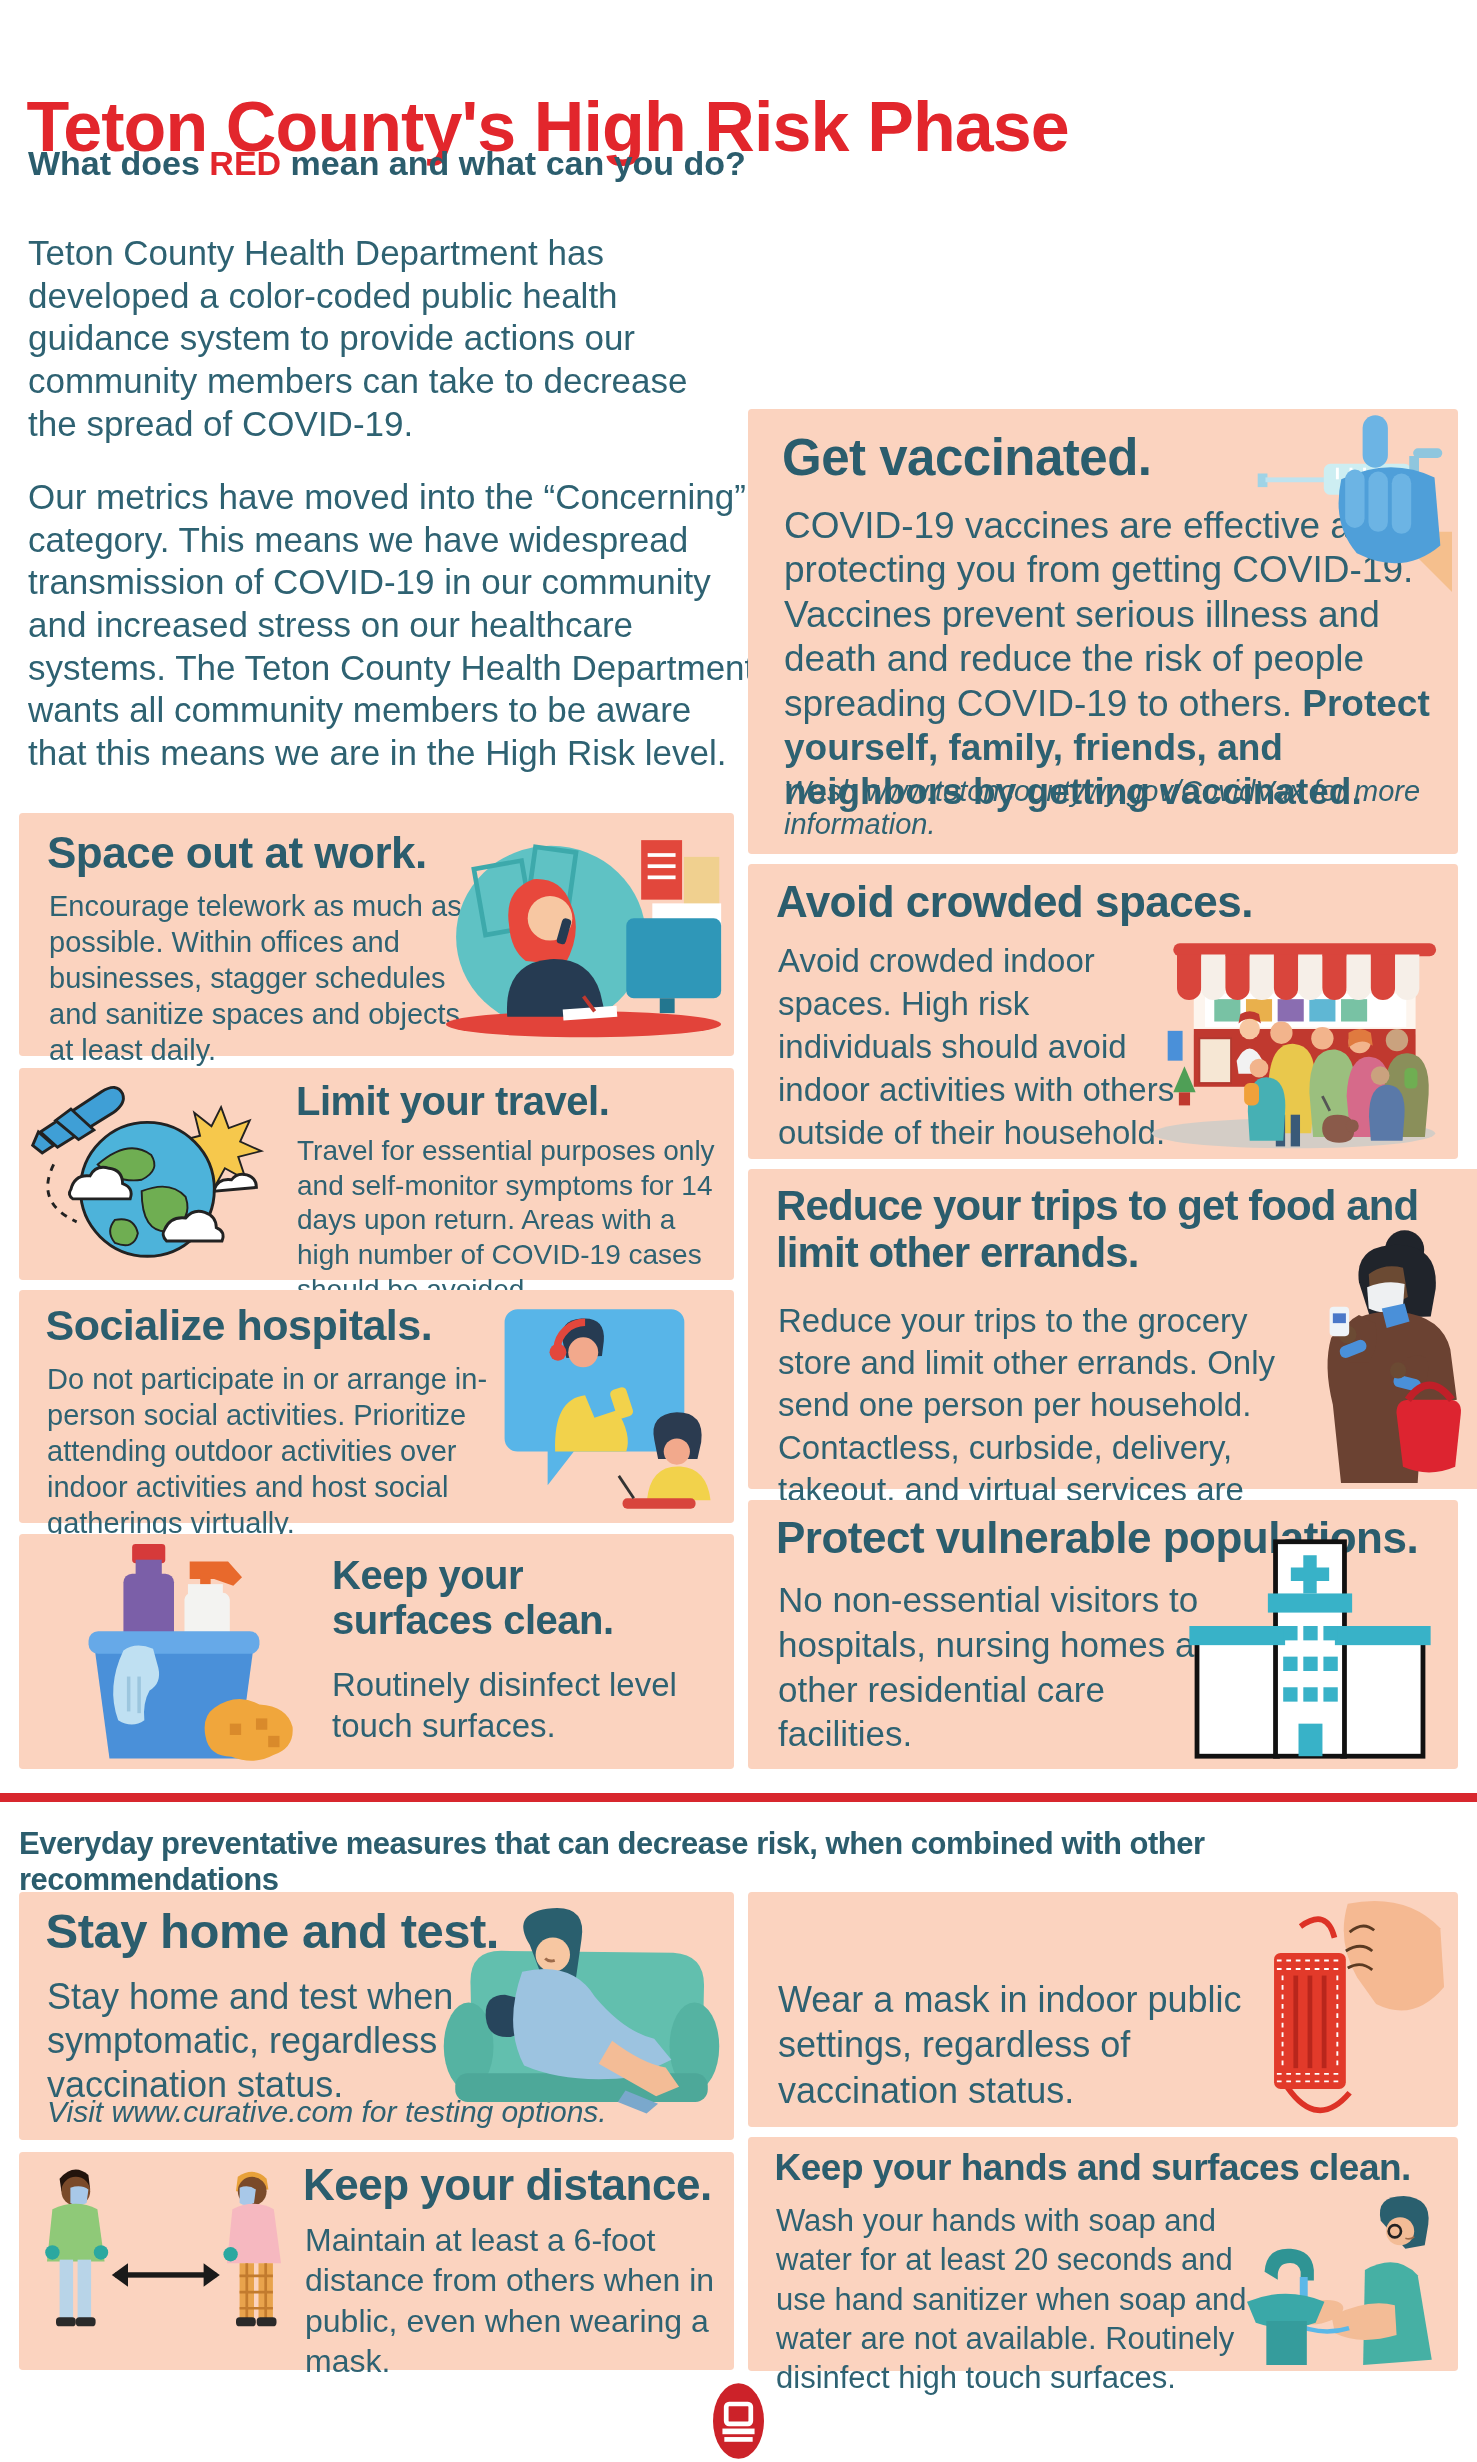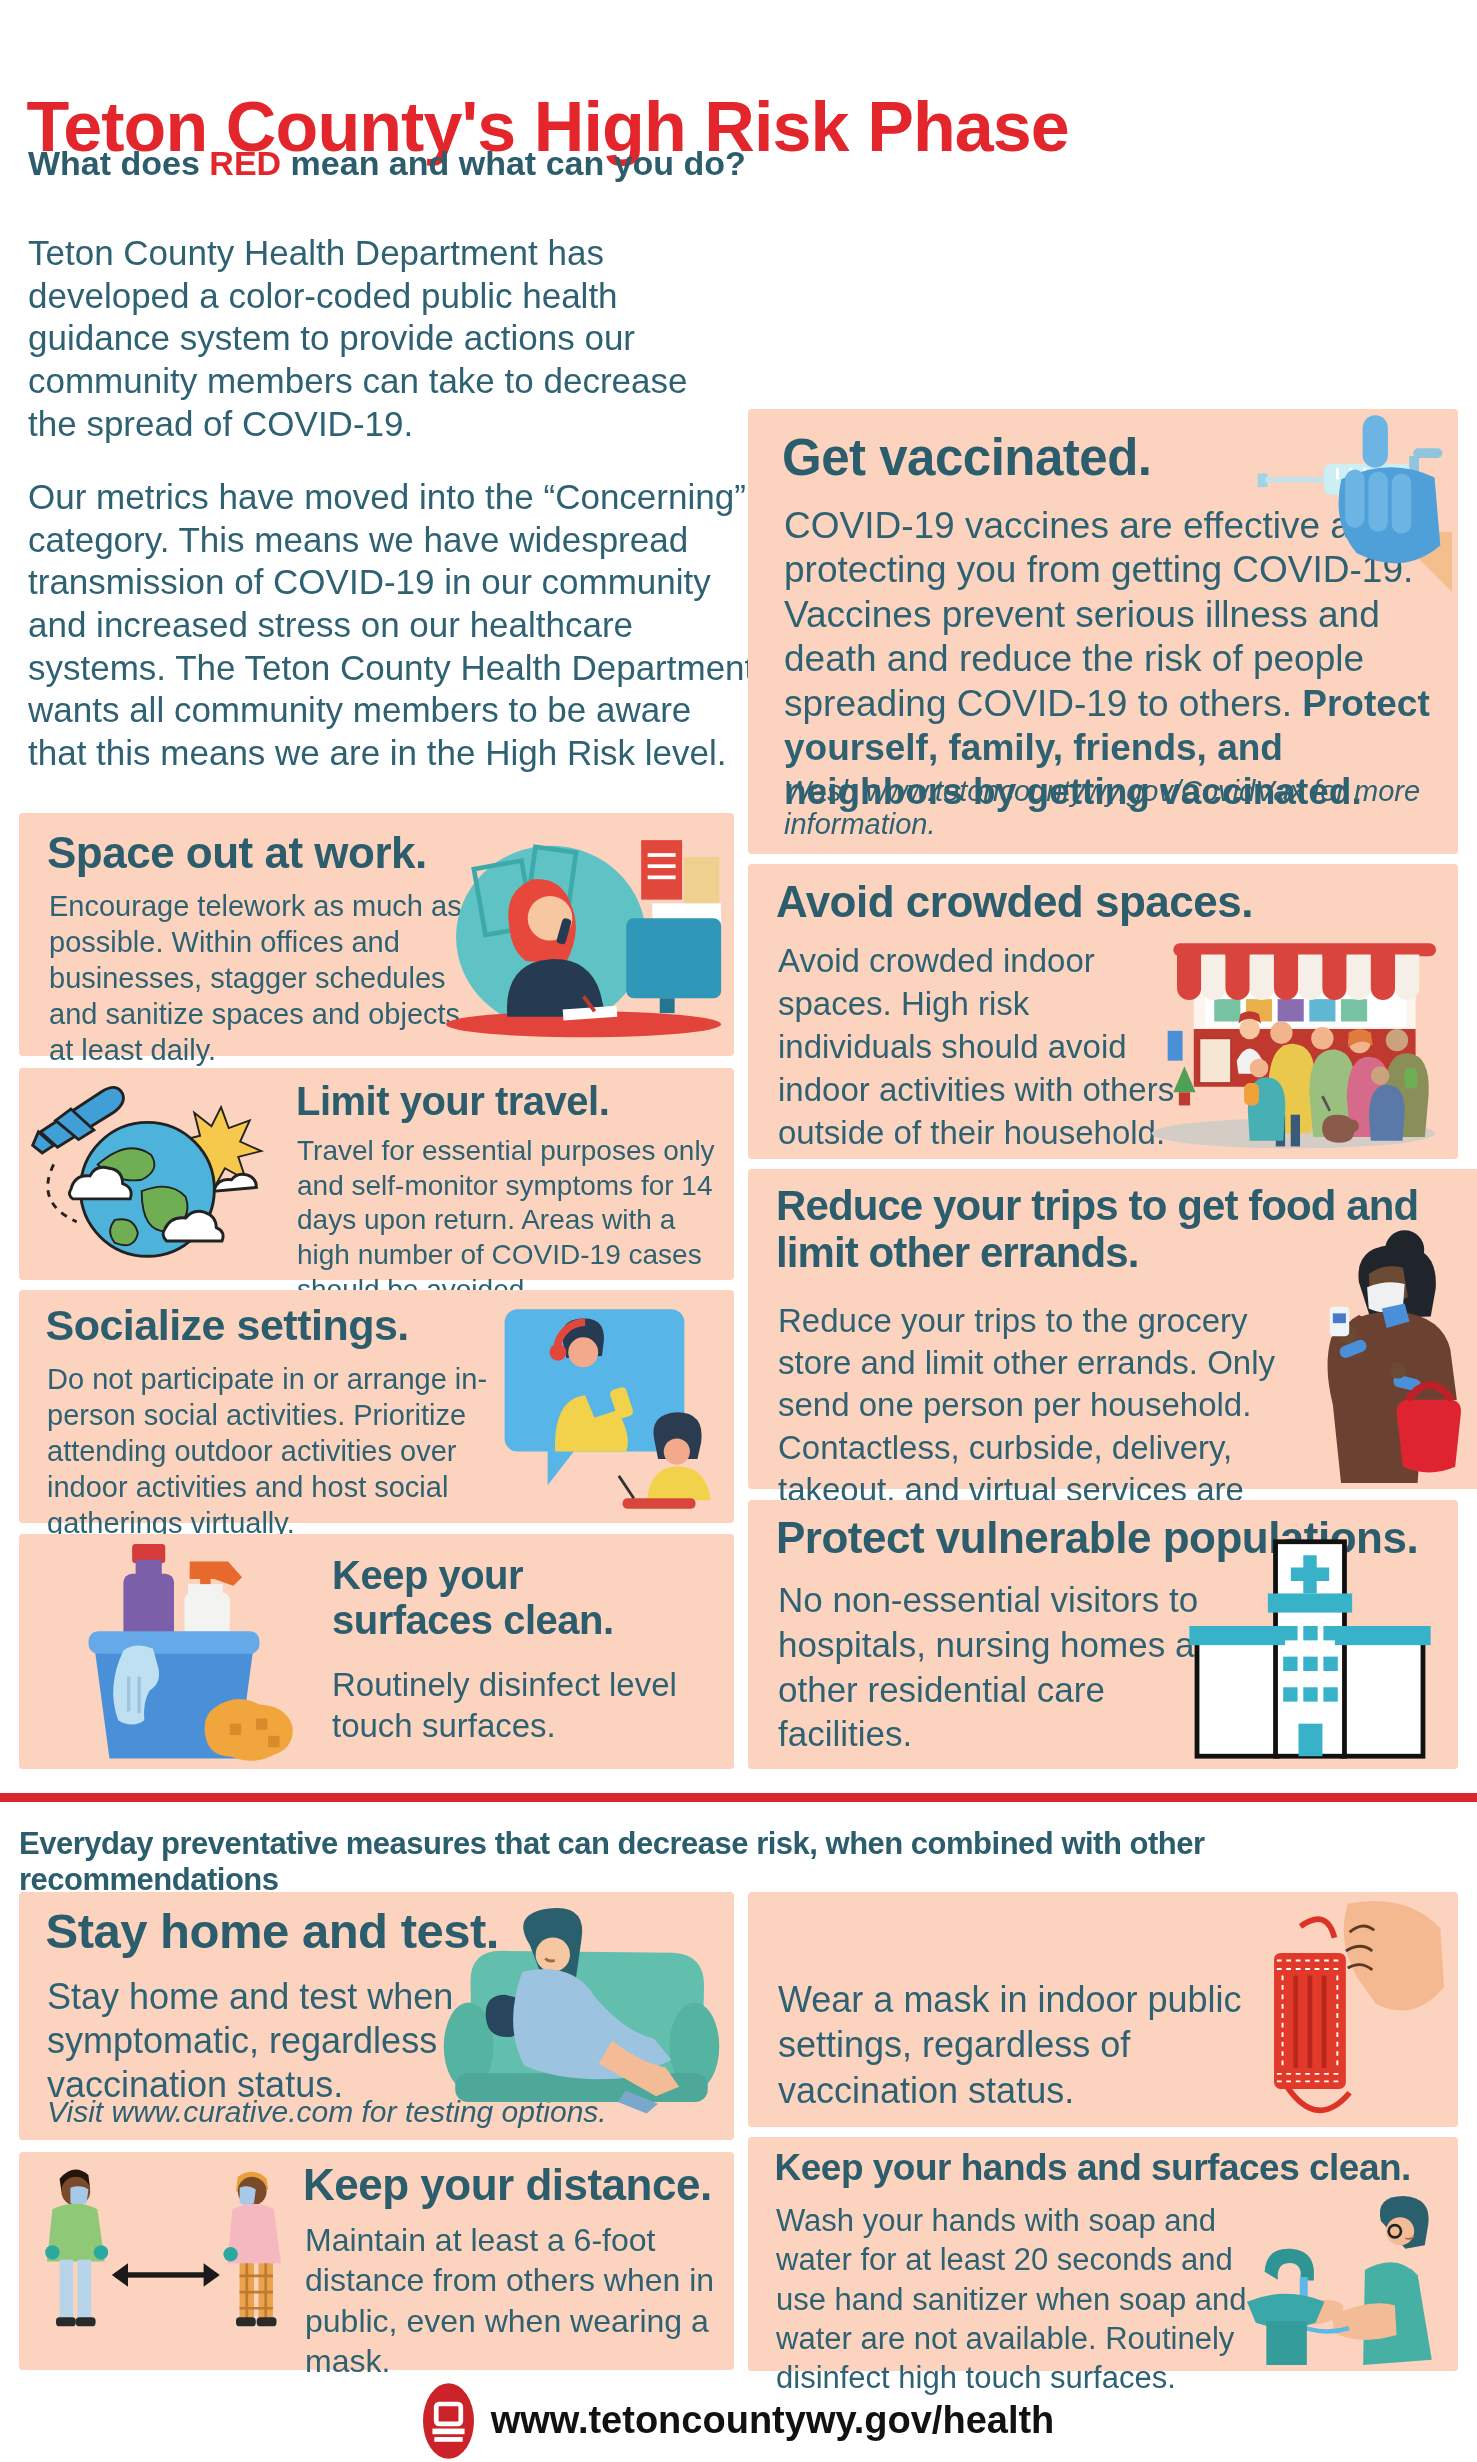--- a/index.html
+++ b/index.html
@@ -177,21 +177,21 @@
       </g>
       <g fill="#3f9fd6" stroke="#222222" stroke-width="3">
         <path d="M16 58 L80 16 q16 -10 22 2 q4 10 -10 20 L34 74 z"></path>
         <path d="M48 34 l24 22 l-16 10 l-24 -20 z"></path>
         <path d="M14 58 l16 14 l-12 8 l-10 -8 z"></path>
       </g>
     </svg>
   </section>
 
   <section class="card" id="card-socialize">
-    <h2 class="h">Socialize settings.</h2>
+    <h2 class="h">Socialize hospitals.</h2>
     <p class="b">Do not participate in or arrange in-person social activities. Prioritize attending outdoor activities over indoor activities and host social gatherings virtually.</p>
     <svg viewBox="0 0 250 235">
       <path d="M28 12 h164 a14 14 0 0 1 14 14 v124 a14 14 0 0 1 -14 14 h-104 l-28 36 v-36 h-32 a14 14 0 0 1 -14 -14 v-124 a14 14 0 0 1 14 -14 z" fill="#58b5e8"></path>
       <path d="M76 46 q-4 -22 20 -24 q26 -2 24 24 l-2 16 l-38 2 z" fill="#263b52"></path>
       <circle cx="98" cy="58" r="16" fill="#f2a98c"></circle>
       <path d="M70 54 a30 30 0 0 1 30 -28" stroke="#e2473c" stroke-width="8" fill="none"></path>
       <circle cx="71" cy="58" r="9" fill="#e2473c"></circle>
       <path d="M68 164 q-2 -56 32 -60 l10 24 l24 -8 q16 26 10 44 z" fill="#f2d24b"></path>
       <rect x="130" y="96" width="18" height="32" rx="5" fill="#f2d24b" transform="rotate(-18 139 112)"></rect>
       <path d="M174 152 q-6 -28 24 -30 q30 0 26 32 l-4 18 l-42 0 z" fill="#2b3b50"></path>
@@ -449,17 +449,16 @@
     </svg>
   </section>
 
   <div id="footer">
     <svg id="footer-badge" viewBox="0 0 54 80">
       <ellipse cx="27" cy="40" rx="27" ry="40" fill="#cc2229"></ellipse>
       <rect x="14" y="22" width="26" height="21" rx="3" fill="none" stroke="#ffffff" stroke-width="5"></rect>
       <rect x="10" y="48" width="34" height="6" fill="#ffffff"></rect>
       <rect x="12" y="57" width="30" height="5" fill="#ffffff"></rect>
     </svg>
-    <span id="footer-url">www.tetoncountywy.gov/health</span>
   </div>
 
 </div>
 
 
 </body></html>

